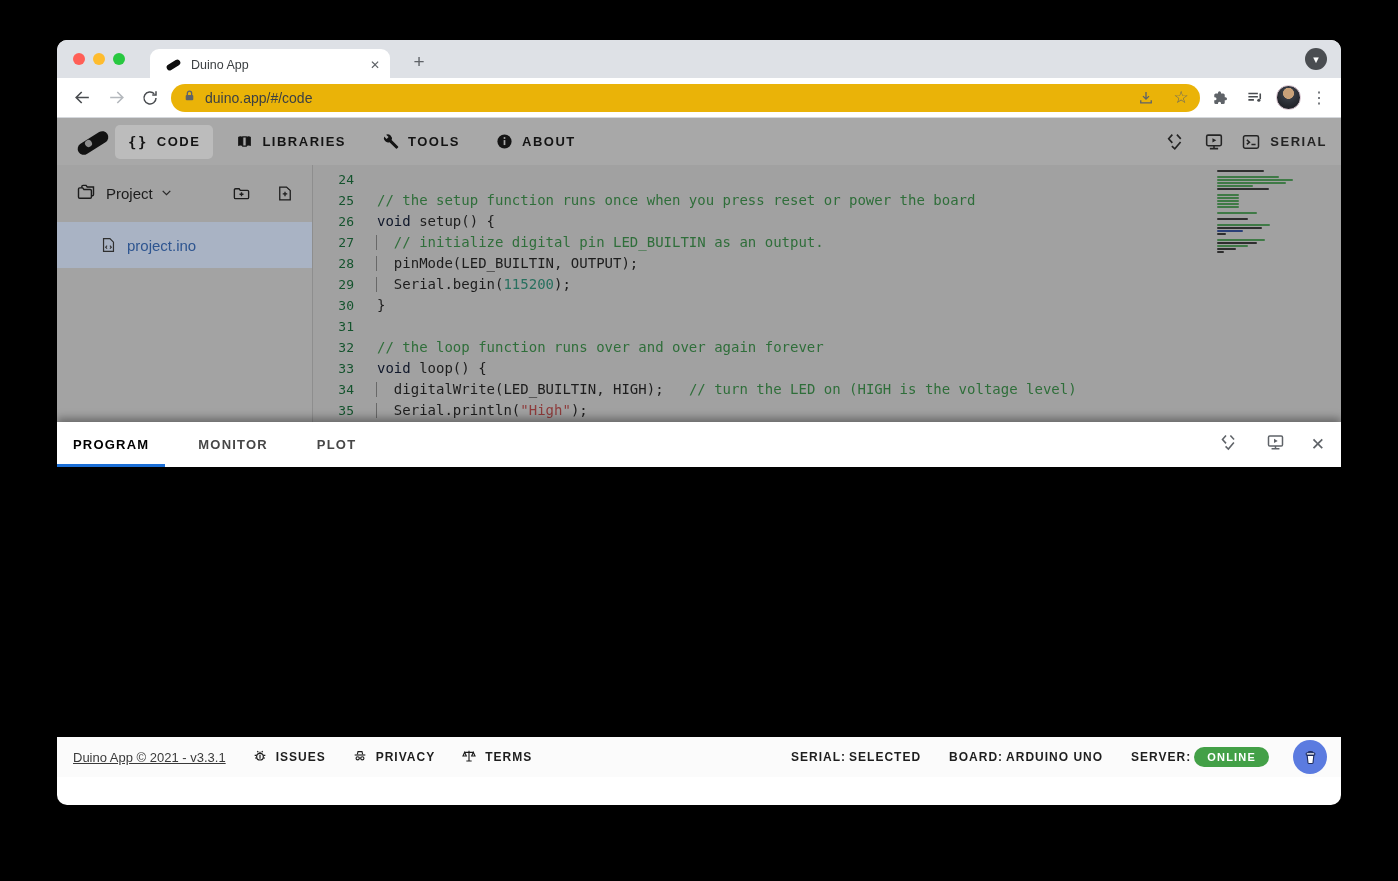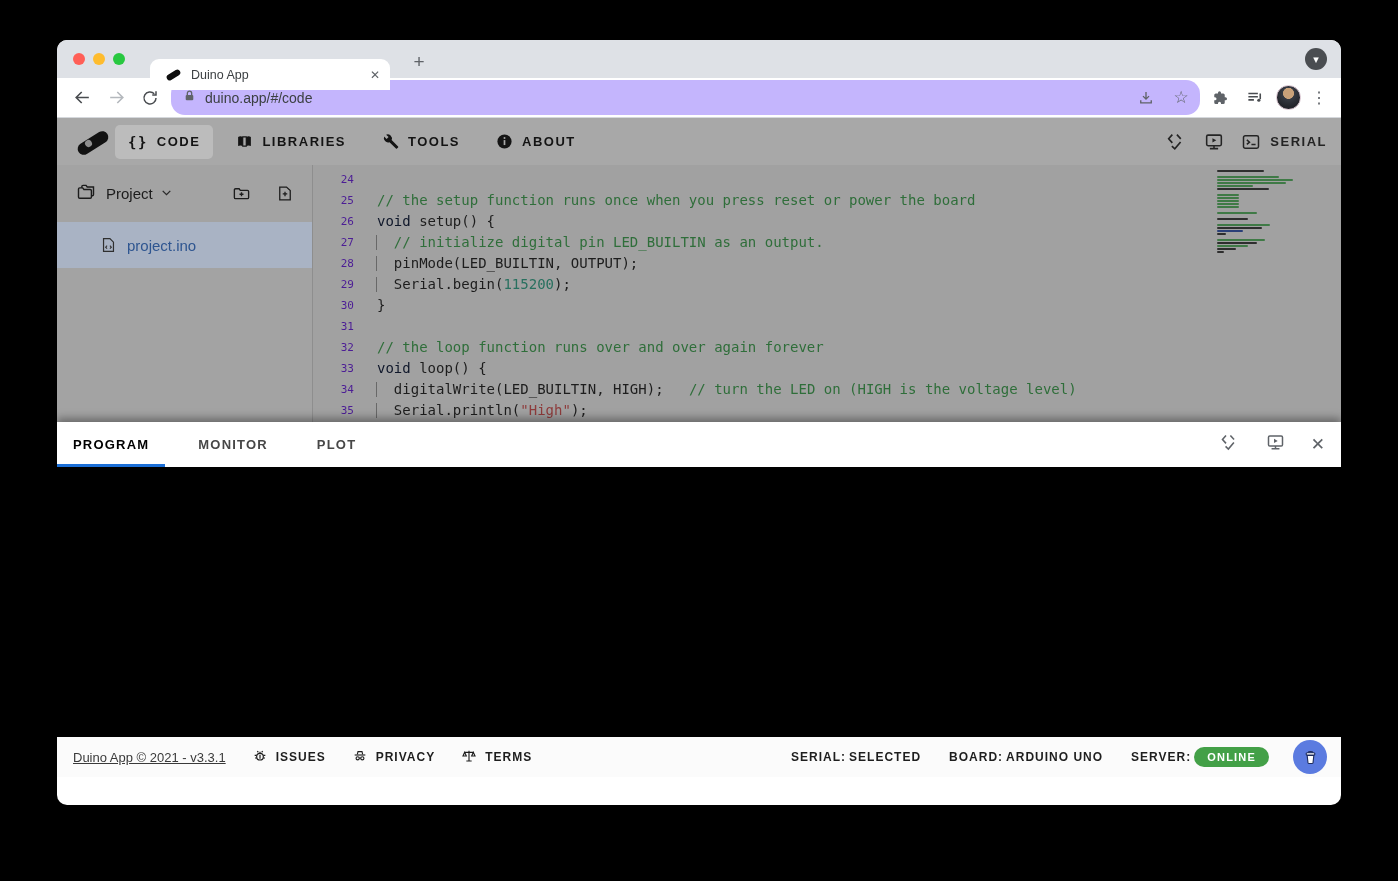--- a/index.html
+++ b/index.html
@@ -4,32 +4,32 @@
 <style>
   * { margin:0; padding:0; box-sizing:border-box; }
   html,body { width:1398px; height:881px; background:#000; font-family:"Liberation Sans",sans-serif; overflow:hidden; }
   .window { position:absolute; left:57px; top:40px; width:1284px; height:765px; border-radius:10px; overflow:hidden; background:#fff; display:flex; flex-direction:column; }
 
   
   .tabstrip { height:38px; background:#dee1e6; position:relative; flex:none; }
   .lights { position:absolute; left:16px; top:13px; display:flex; gap:8px; }
   .light { width:12px; height:12px; border-radius:50%; }
   .light.r{background:#ff5f57}.light.y{background:#febc2e}.light.g{background:#28c840}
-  .tab { position:absolute; left:93px; top:19px; width:240px; height:31px; background:#fff; border-radius:9px 9px 0 0; display:flex; align-items:center; padding:0 10px 0 14px; gap:9px; }
+  .tab { position:absolute; left:93px; top:9px; width:240px; height:31px; background:#fff; border-radius:9px 9px 0 0; display:flex; align-items:center; padding:0 10px 0 14px; gap:9px; }
   .tab-title { font-size:12.5px; color:#3c4043; flex:1; }
   .tab-close { font-size:12px; color:#5f6368; cursor:default; }
   .favicon { width:18px; height:12px; position:relative; flex:none; }
   .favicon .bar { position:absolute; left:2px; top:3px; width:15px; height:6px; background:#0f0f0f; border-radius:3px; transform:rotate(-32deg); }
   .newtab { position:absolute; left:348px; top:8px; width:28px; height:28px; display:flex; align-items:center; justify-content:center; font-size:19px; color:#5f6368; }
   .tab-chevron { position:absolute; right:14px; top:8px; width:22px; height:22px; border-radius:50%; background:#4a4d51; color:#fff; display:flex; align-items:center; justify-content:center; font-size:11px; }
 
   .addressbar { height:40px; background:#fff; border-bottom:1px solid #d5d8dc; display:flex; align-items:center; padding:0 12px; gap:8px; flex:none; }
   .nav-ic { width:26px; height:26px; display:flex; align-items:center; justify-content:center; color:#494c50; }
   .nav-ic.dis { color:#b4b8bd; }
-  .url-pill { flex:1; height:35px; background:#c4b5fd; border-radius:14px; display:flex; align-items:center; padding:0 6px 0 12px; gap:9px; }
+  .url-pill { flex:1; height:28px; background:#eab308; border-radius:14px; display:flex; align-items:center; padding:0 6px 0 12px; gap:9px; }
   .url-text { flex:1; font-size:14px; color:#3c4043; }
   .pill-ic { width:26px; height:26px; display:flex; align-items:center; justify-content:center; color:#5f6368; }
   .star { font-size:17px; color:#5f6368; }
   .avatar { width:25px; height:25px; border-radius:50%; background:radial-gradient(circle at 50% 32%, #c9a179 27%, #363a42 30%, #23252b 70%); border:1px solid #d8c4cf; }
   .dots { font-size:16px; color:#5f6368; width:20px; text-align:center; }
 
   
   .app-toolbar { height:47px; background:#a8a8a8; display:flex; align-items:center; padding:0 14px; flex:none; }
   .logo { width:44px; height:30px; position:relative; flex:none; }
   .logo .bar { position:absolute; left:5px; top:10px; width:34px; height:12px; background:#121212; border-radius:6px; transform:rotate(-32deg); }
@@ -47,21 +47,21 @@
   .sb-head { height:57px; display:flex; align-items:center; padding:0 18px; color:#1c1c1c; }
   .sb-title { font-size:15px; margin:0 7px 0 9px; }
   .sb-chev { color:#2a2a2a; margin-right:auto; }
   .sb-act { margin-left:24px; color:#1c1c1c; display:flex; }
   .file-row { height:46px; display:flex; align-items:center; padding-left:43px; gap:10px; background:#a9b3c4; }
   .file-name { font-size:15px; color:#2e5590; }
   .file-ic { color:#2f2f2f; display:flex; }
 
   .editor { flex:1; position:relative; padding-top:4px; font-family:"DejaVu Sans Mono",monospace; font-size:14px; overflow:hidden; }
   .code-line { display:flex; height:21px; line-height:21px; white-space:pre; }
-  .ln { width:41px; flex:none; text-align:right; font-size:11px; color:#4c1d95; }
+  .ln { width:41px; flex:none; text-align:right; font-size:13px; color:#14532d; }
   .lc { padding-left:23px; position:relative; color:#1d1d1d; }
   .lc.guide::before { content:""; position:absolute; left:22px; top:3px; bottom:3px; border-left:1px solid rgba(35,35,35,.45); }
   .tk-comment { color:#2f6e3a; }
   .tk-keyword { color:#0f172a; }
   .tk-number { color:#28705f; }
   .tk-string { color:#8e3c3c; }
   .tk-plain { color:#1d1d1d; }
   .minimap { position:absolute; top:5px; right:38px; width:86px; display:flex; flex-direction:column; gap:1px; }
   .mm-row { height:2px; border-radius:1px; }
 

